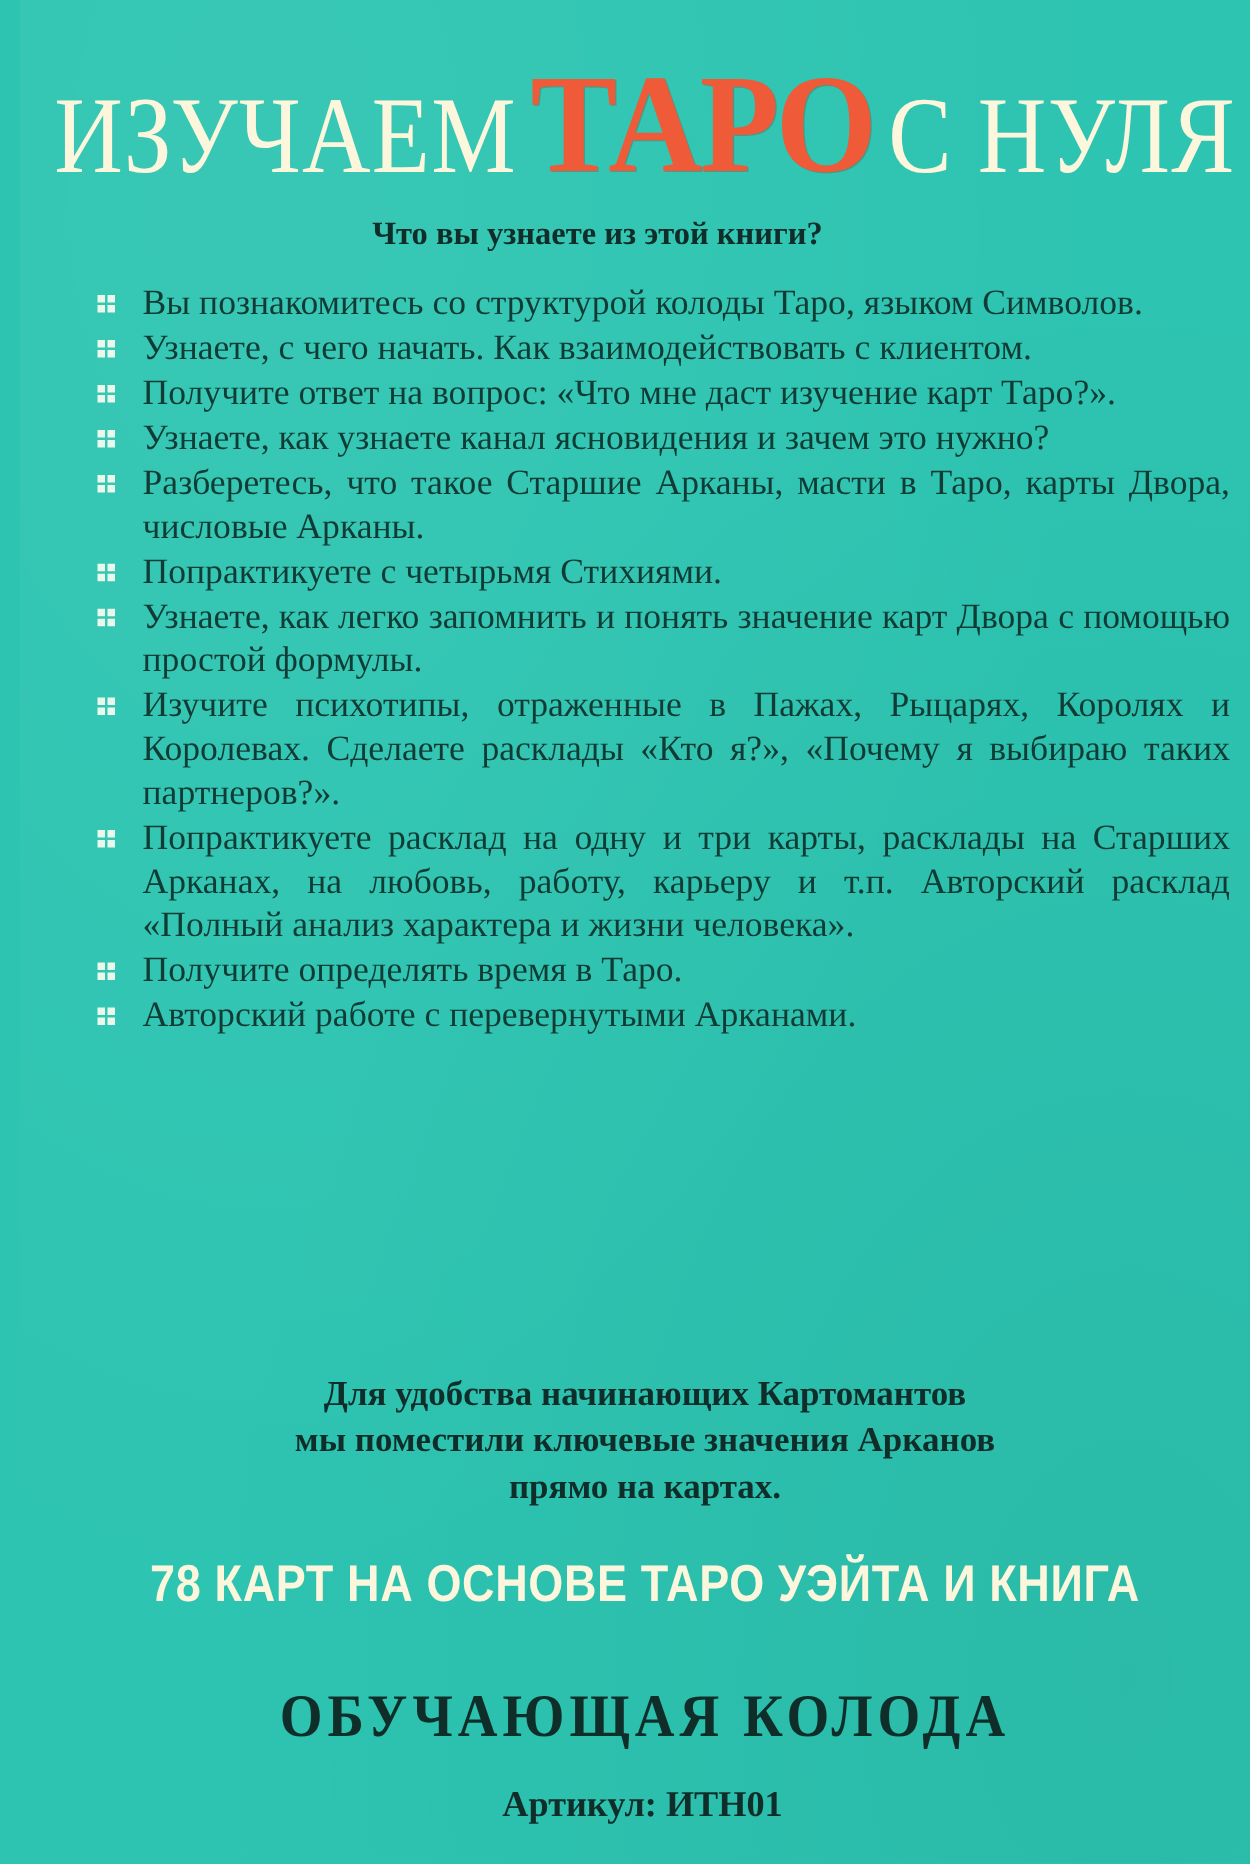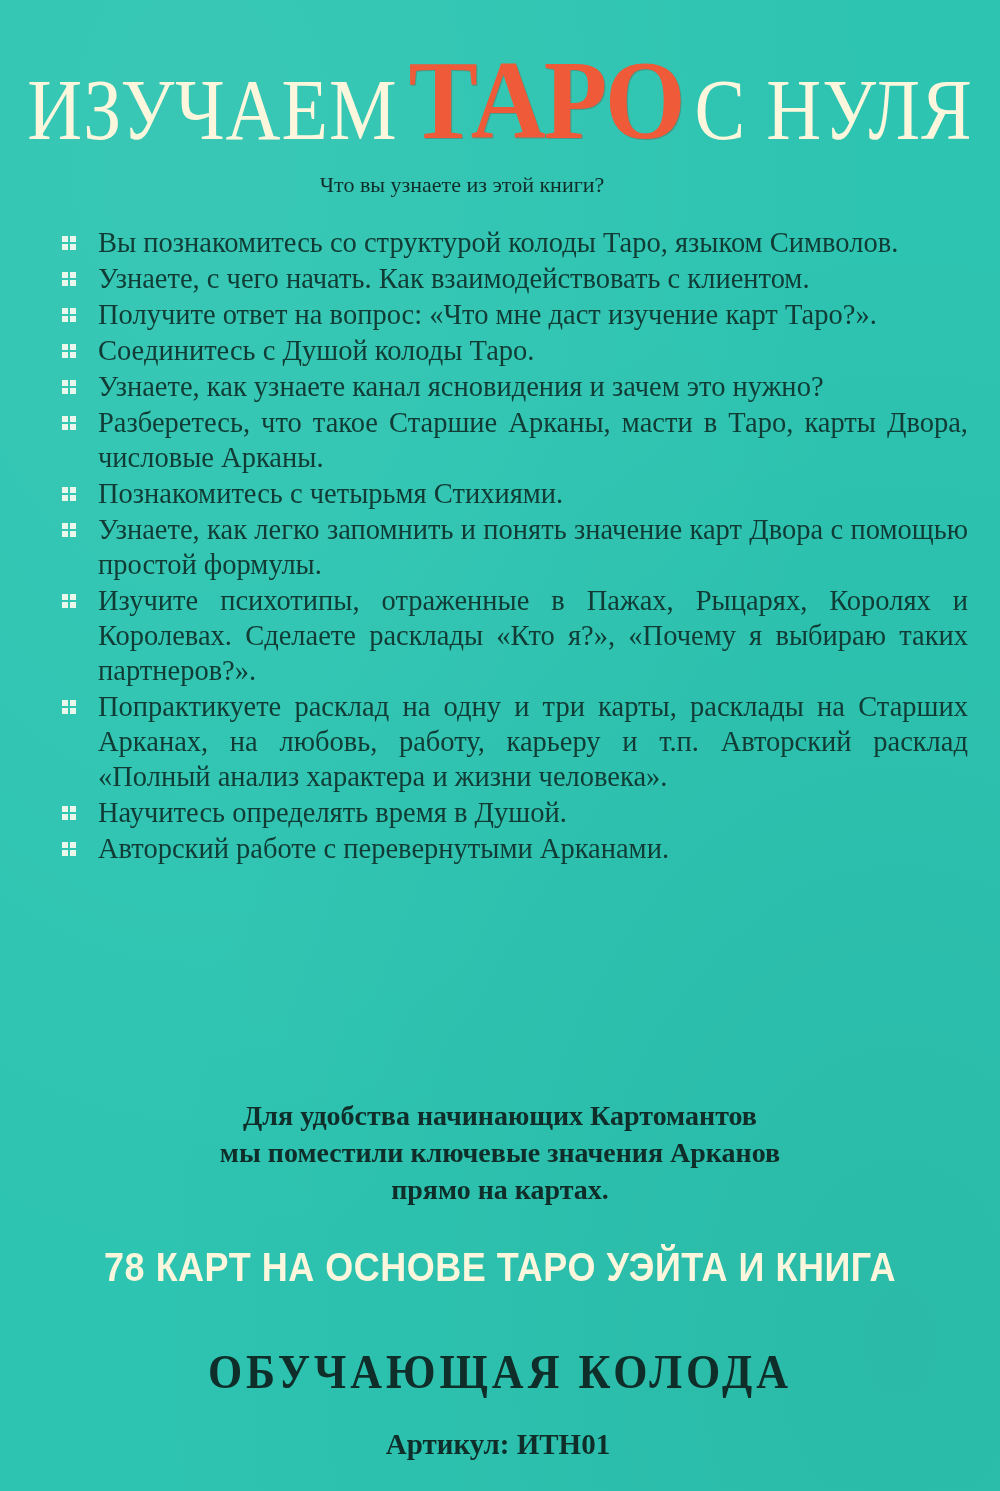--- a/index.html
+++ b/index.html
@@ -15,20 +15,21 @@
       font-family: "Liberation Serif", "DejaVu Serif", serif;
       color: #0f3a33;
     }
     .cover {
       position: absolute;
       inset: 0;
       background:
         radial-gradient(ellipse at 20% 10%, rgba(255,255,255,0.06), rgba(255,255,255,0) 60%),
         radial-gradient(ellipse at 90% 90%, rgba(0,0,0,0.05), rgba(0,0,0,0) 60%),
         #2dc4b1;
+      margin-left: 16px;
     }
     .title {
       position: absolute;
       top: 48px;
       left: 0;
       width: 1000px;
       text-align: center;
       white-space: nowrap;
       font-family: "Liberation Serif", "DejaVu Serif", serif;
       letter-spacing: 1px;
@@ -50,22 +51,22 @@
       margin: 0 6px;
       letter-spacing: -2px;
       text-shadow: 1px 1px 0 rgba(120,30,10,0.25);
     }
     .subtitle {
       position: absolute;
       top: 172px;
       left: 0;
       width: 924px;
       text-align: center;
-      font-size: 22px;
-      font-weight: normal;
+      font-size: 26px;
+      font-weight: bold;
       color: #0f2e2a;
     }
     .features {
       position: absolute;
       top: 225px;
       left: 58px;
       width: 910px;
       margin: 0;
       padding: 0;
       list-style: none;
@@ -184,48 +185,39 @@
         </span>
       <span>Получите ответ на вопрос: «Что мне даст изучение карт Таро?».</span>
     </li>
     <li>
       <span class="bullet">
           <span></span>
           <span></span>
           <span></span>
           <span></span>
         </span>
-      <span>Соединитесь с Душой колоды Таро.</span>
-    </li>
-    <li>
-      <span class="bullet">
-          <span></span>
-          <span></span>
-          <span></span>
-          <span></span>
-        </span>
       <span>Узнаете, как узнаете канал ясновидения и зачем это нужно?</span>
     </li>
     <li>
       <span class="bullet">
           <span></span>
           <span></span>
           <span></span>
           <span></span>
         </span>
       <span>Разберетесь, что такое Старшие Арканы, масти в Таро, карты Двора, числовые Арканы.</span>
     </li>
     <li>
       <span class="bullet">
           <span></span>
           <span></span>
           <span></span>
           <span></span>
         </span>
-      <span>Познакомитесь с четырьмя Стихиями.</span>
+      <span>Попрактикуете с четырьмя Стихиями.</span>
     </li>
     <li>
       <span class="bullet">
           <span></span>
           <span></span>
           <span></span>
           <span></span>
         </span>
       <span>Узнаете, как легко запомнить и понять значение карт Двора с помощью простой формулы.</span>
     </li>
@@ -247,21 +239,21 @@
         </span>
       <span>Попрактикуете расклад на одну и три карты, расклады на Старших Арканах, на любовь, работу, карьеру и т.п. Авторский расклад «Полный анализ характера и жизни человека».</span>
     </li>
     <li>
       <span class="bullet">
           <span></span>
           <span></span>
           <span></span>
           <span></span>
         </span>
-      <span>Научитесь определять время в Душой.</span>
+      <span>Получите определять время в Таро.</span>
     </li>
     <li>
       <span class="bullet">
           <span></span>
           <span></span>
           <span></span>
           <span></span>
         </span>
       <span>Авторский работе с перевернутыми Арканами.</span>
     </li>

